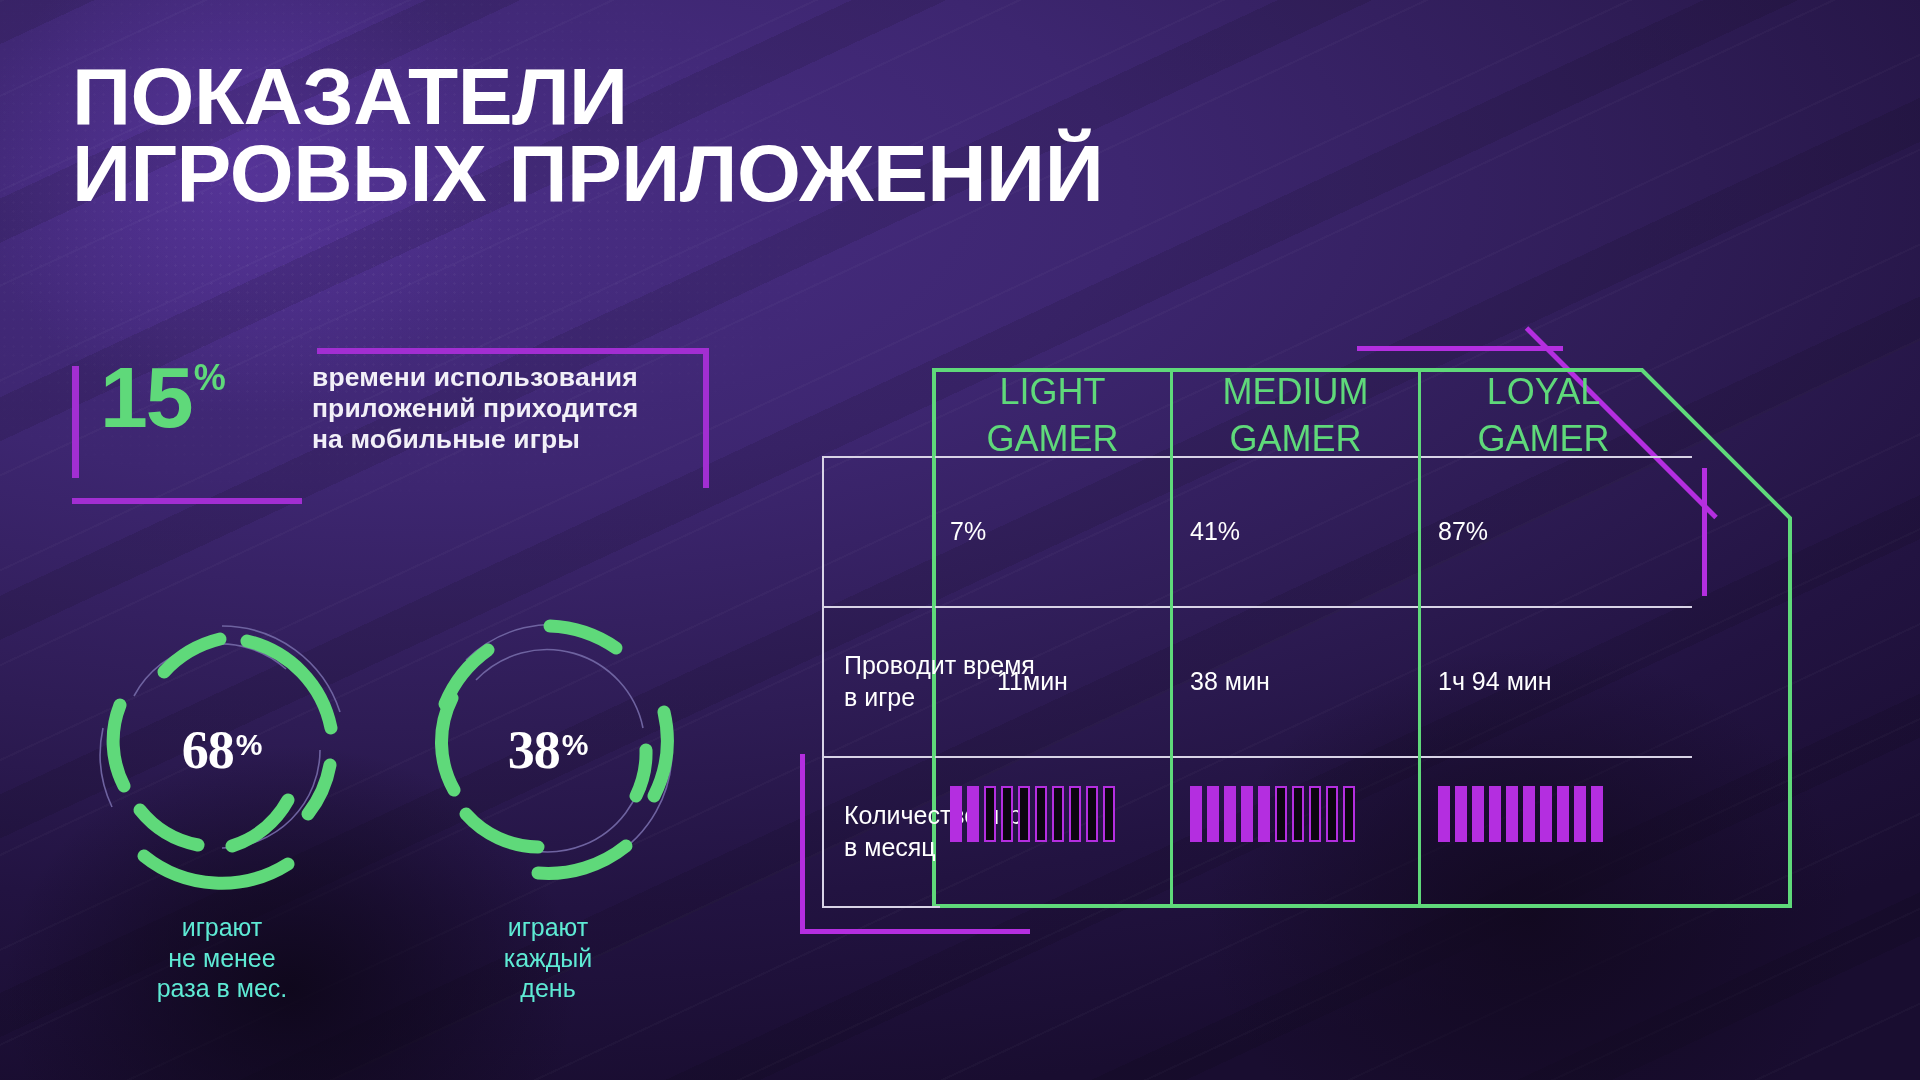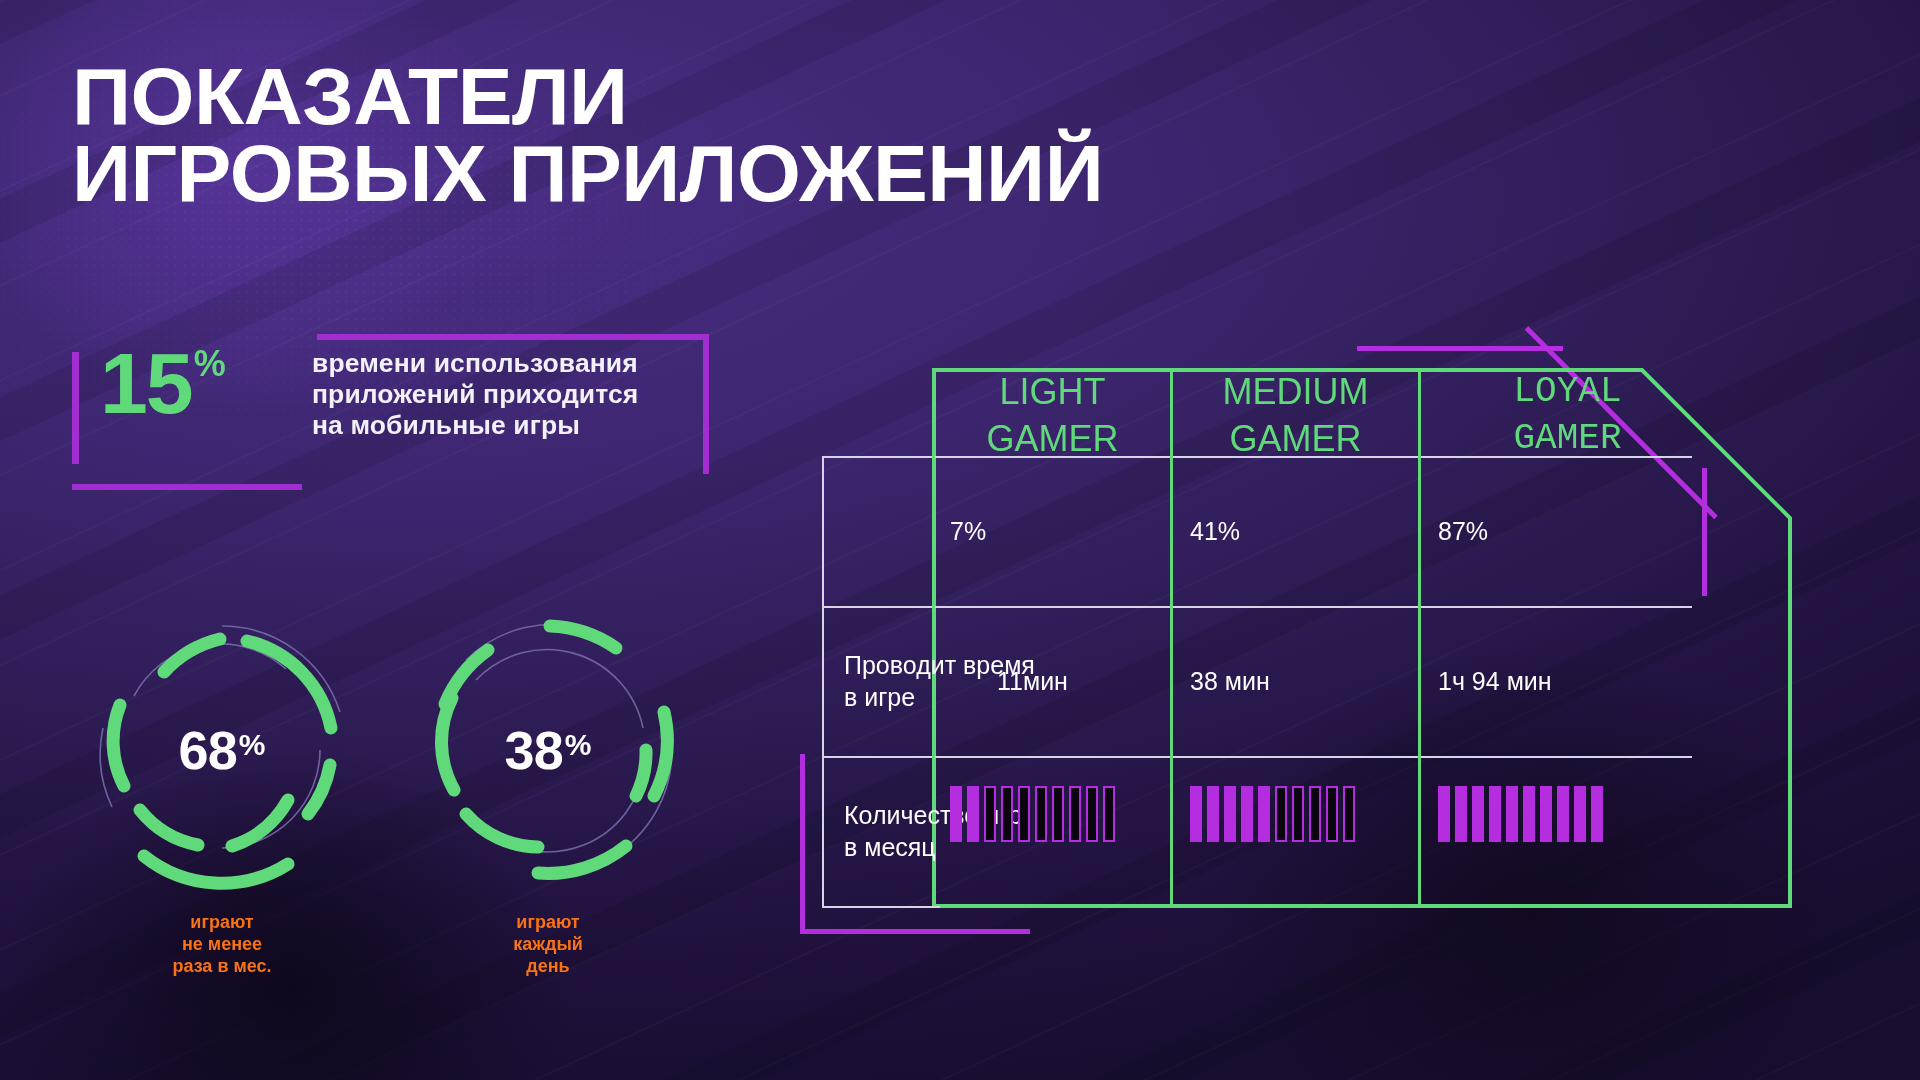--- a/index.html
+++ b/index.html
@@ -60,21 +60,21 @@
     font-size:79px;
     line-height:.98;
     letter-spacing:-0.5px;
     text-transform:uppercase;
     transform:scaleX(1.04);
     transform-origin:left top;
   }
   #title .l2 { display:block; }
 
   
-  #stat15 { position:absolute; left:72px; top:342px; width:580px; height:140px;padding-left:48px; }
+  #stat15 { position:absolute; left:72px; top:356px; width:580px; height:140px;padding-left:48px; }
   .s15-bar-left {
     position:absolute; left:0; top:10px; width:7px; height:112px;
     background:#a22ed2;
   }
   .s15-bar-top {
     position:absolute; left:245px; top:-8px; width:392px; height:6px;
     background:#a22ed2;
   }
   .s15-bar-right {
     position:absolute; left:631px; top:-8px; width:6px; height:140px;
@@ -102,27 +102,27 @@
   
   .donut { position:absolute; width:300px; height:300px; }
   #donut0 { left:72px; top:600px; }
   #donut1 { left:398px; top:600px; }
   .donut svg { position:absolute; inset:0; }
   .donut-val {
     position:absolute; inset:0;
     display:flex; align-items:center; justify-content:center;
     color:#ffffff; font-weight:bold;
   }
-  .donut-val .n { font-size:54px; letter-spacing:-1px; }
+  .donut-val .n { font-size:54px; letter-spacing:-1px;font-family:Liberation Serif, serif; }
   .donut-val .p { font-size:30px; margin-left:2px; margin-top:-10px; }
   .donut-label {
     position:absolute; top:312px; left:-40px; width:380px;
     text-align:center;
-    color:#f97316; font-weight:bold;
-    font-size:18px; line-height:1.22;
+    color:#5eead4; font-weight:normal;
+    font-size:25px; line-height:1.22;
     white-space:pre-line;
   }
 
   
   #table {
     position:absolute; left:822px; top:368px;
     width:1020px; height:580px;
   }
   .tbl-accent { position:absolute; }
   .acc-top  { left:535px; top:-22px;  width:206px; height:5px; background:#b42ee0; }
@@ -285,21 +285,21 @@
 
       <div class="grid-line" style="left:348px; top:2px;  width:3px; height:536px; background:#5fd97a;"></div>
       <div class="grid-line" style="left:596px; top:2px;  width:3px; height:536px; background:#5fd97a;"></div>
       <div class="grid-line" style="left:110px; top:2px;  width:3px; height:536px; background:#5fd97a;"></div>
     </div>
 
     <div class="tbl-head" style="left:113px; top:8px;  width:235px; height:80px;">LIGHT
 GAMER</div>
     <div class="tbl-head" style="left:351px; top:8px;  width:245px; height:80px;">MEDIUM
 GAMER</div>
-    <div class="tbl-head" style="left:623px; top:8px;  width:245px; height:80px;font-family:Liberation Mono, monospace;">LOYAL
+    <div class="tbl-head" style="left:599px; top:8px;  width:245px; height:80px;">LOYAL
 GAMER</div>
 
     <div class="tbl-cell" style="left:128px; top:88px; width:200px; height:150px;">7%</div>
     <div class="tbl-cell" style="left:368px; top:88px; width:200px; height:150px;">41%</div>
     <div class="tbl-cell" style="left:616px; top:88px; width:200px; height:150px;">87%</div>
 
     <div class="tbl-rowlabel" style="left:22px;  top:238px; width:300px; height:150px;">Проводит время
 в игре</div>
     <div class="tbl-cell" style="left:128px; top:238px; width:200px; height:150px;margin-left:47px;">11мин</div>
     <div class="tbl-cell" style="left:368px; top:238px; width:200px; height:150px;">38 мин</div>

